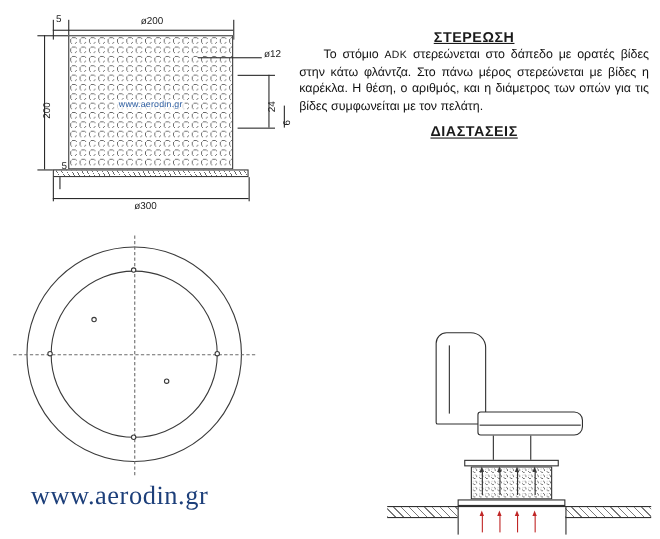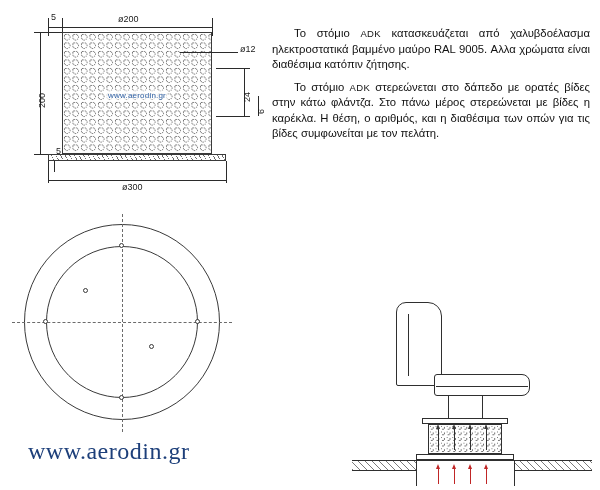--- a/index.html
+++ b/index.html
@@ -129,21 +129,21 @@
 <body>
 
 <div class="sheet">
 
   <div id="plan-top">
 
     <div class="ln v1px" style="left:42px; top:10px; height:18px;"></div>
     <div class="ln v1px" style="left:192px; top:10px; height:18px;"></div>
 
     <div class="ln h1px" style="left:42px; top:19px; width:150px;"></div>
-    <div class="dim-txt" style="left:98px; top:6px;">ø200</div>
+    <div class="dim-txt" style="left:108px; top:6px;">ø200</div>
 
     <div class="ln v1px" style="left:28px; top:10px; height:18px;"></div>
     <div class="ln h1px" style="left:28px; top:19px; width:14px;"></div>
     <div class="dim-txt" style="left:31px; top:4px;">5</div>
 
     <div class="ln v1px" style="left:20px; top:24px; height:122px;"></div>
     <div class="ln h1px" style="left:14px; top:24px; width:28px;"></div>
     <div class="ln h1px" style="left:14px; top:146px; width:28px;"></div>
     <div class="dim-txt vert" style="left:17px; top:100px;">200</div>
 
@@ -188,24 +188,25 @@
     <div class="hole" style="left:33px; top:109px;"></div>
     <div class="hole" style="left:185px; top:109px;"></div>
     <div class="hole" style="left:73px; top:78px;"></div>
     <div class="hole" style="left:139px; top:134px;"></div>
   </div>
 
   <div id="watermark-bottom">www.aerodin.gr</div>
 
   <div id="text-col">
 
-    <p class="para"><span>Το στόμιο</span> <span class="small-caps">ADK</span><span> κατασκευάζεται από χαλυβδοέλασμα ηλεκτροστατικά βαμμένο μαύρο RAL 9005. Αλλα χρώματα είναι διαθέσιμα κατόπιν ζήτησης.</span></p>
-
-    <p class="para"><span>Το στόμιο</span> <span class="small-caps">ADK</span><span> στερεώνεται στο δάπεδο με ορατές βίδες στην κάτω φλάντζα. Στο πάνω μέρος στερεώνεται με βίδες η καρέκλα. Η θέση, ο αριθμός, και η διαθέσιμα των οπών για τις βίδες συμφωνείται με τον πελάτη.</span></p>
-
+
+    <div class="sec-title ul">ΣΤΕΡΕΩΣΗ</div>
+    <p class="para"><span>Το στόμιο</span> <span class="small-caps">ADK</span><span> στερεώνεται στο δάπεδο με ορατές βίδες στην κάτω φλάντζα. Στο πάνω μέρος στερεώνεται με βίδες η καρέκλα. Η θέση, ο αριθμός, και η διάμετρος των οπών για τις βίδες συμφωνείται με τον πελάτη.</span></p>
+
+    <div class="sec-title ul">ΔΙΑΣΤΑΣΕΙΣ</div>
   </div>
 
   <div id="seat">
 
     <div class="seat-fill" style="left:44px; top:2px; width:46px; height:84px; border-radius:10px 14px 2px 2px;"></div>
     <div class="seat-ln" style="left:56px; top:14px; width:1px; height:62px;"></div>
 
     <div class="seat-fill" style="left:82px; top:74px; width:96px; height:22px; border-radius:3px 8px 8px 3px;"></div>
     <div class="seat-ln" style="left:84px; top:86px; width:92px; height:1px;"></div>
 

